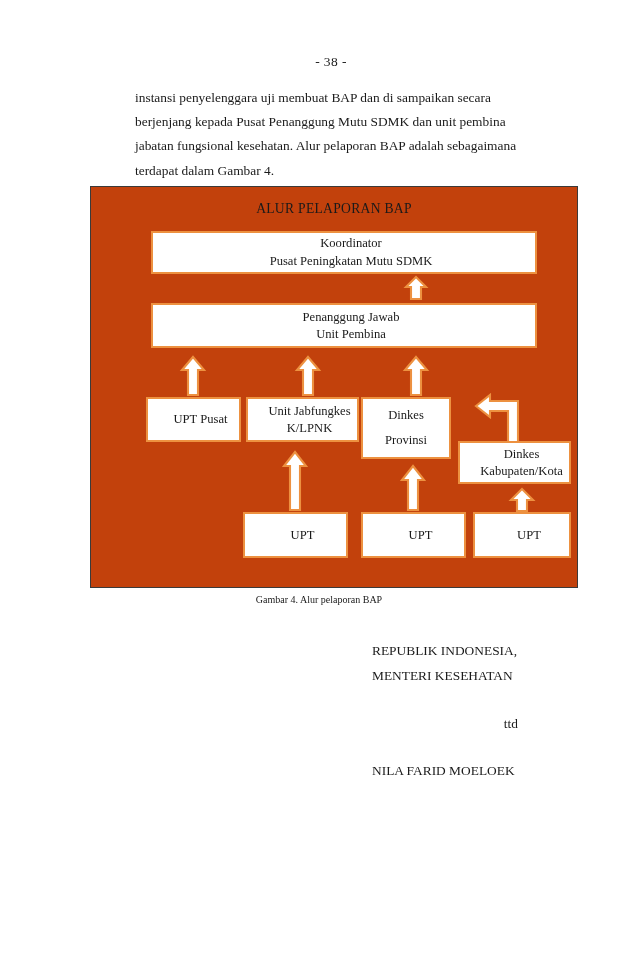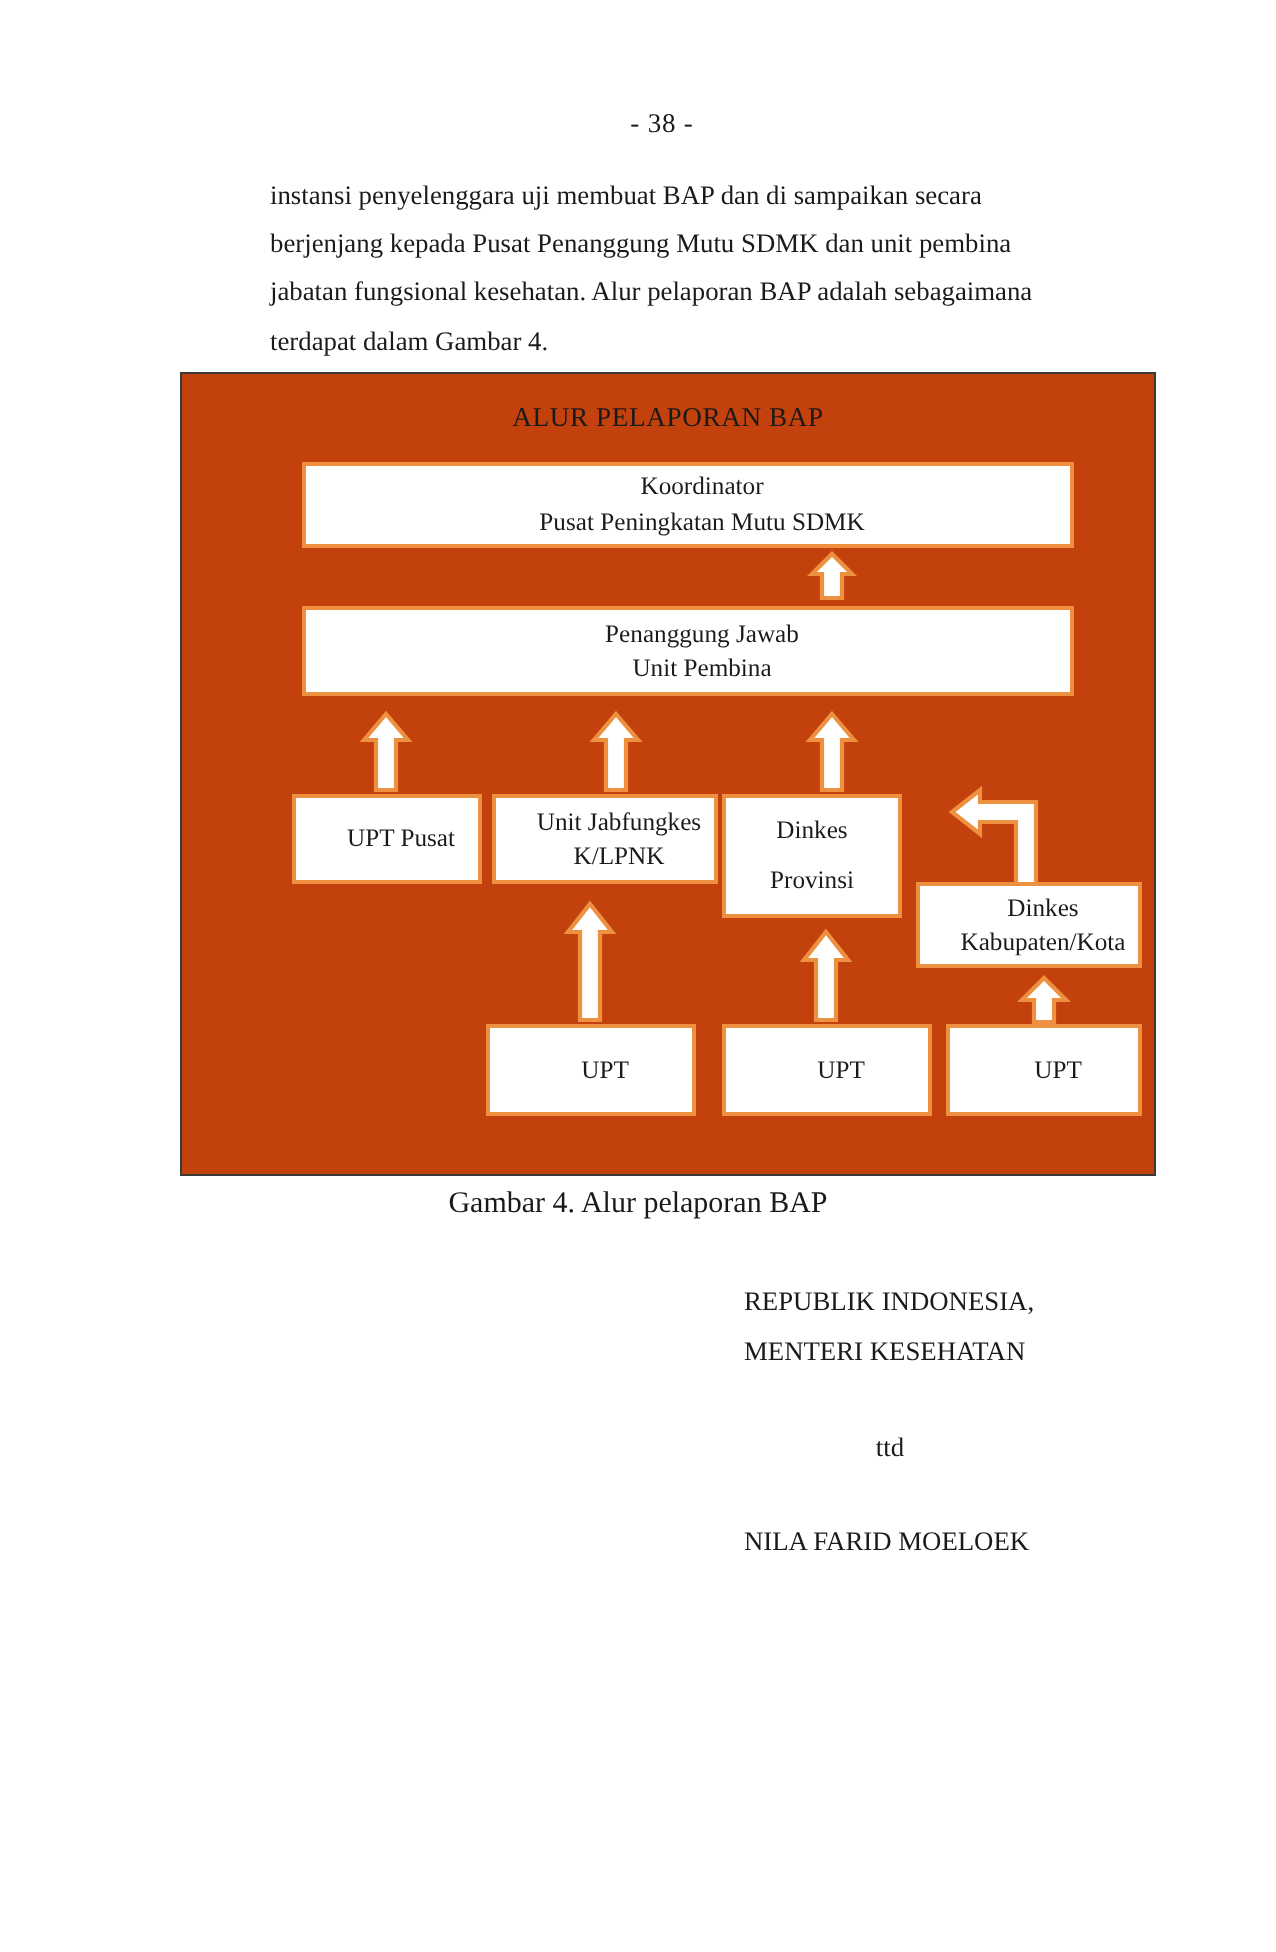--- a/index.html
+++ b/index.html
@@ -113,36 +113,36 @@
   }
   .arrow svg { display: block; overflow: visible; }
 
   
   .figure-caption {
     position: absolute;
     top: 594px;
     left: 0;
     width: 638px;
     text-align: center;
-    font-size: 15px;
+    font-size: 10px;
   }
 
   
   .signature {
     position: absolute;
     top: 638px;
     left: 372px;
     width: 230px;
     font-size: 13.4px;
     line-height: 25px;
   }
   .signature .sig-line { display: block; white-space: nowrap; }
   .signature .sig-ttd {
     display: block;
-    text-align: center;
+    text-align: right;
     width: 146px;
     margin-top: 23px;
     margin-bottom: 22px;
   }
 </style>
 </head>
 <body>
 
 <div class="page-number">- 38 -</div>
 

